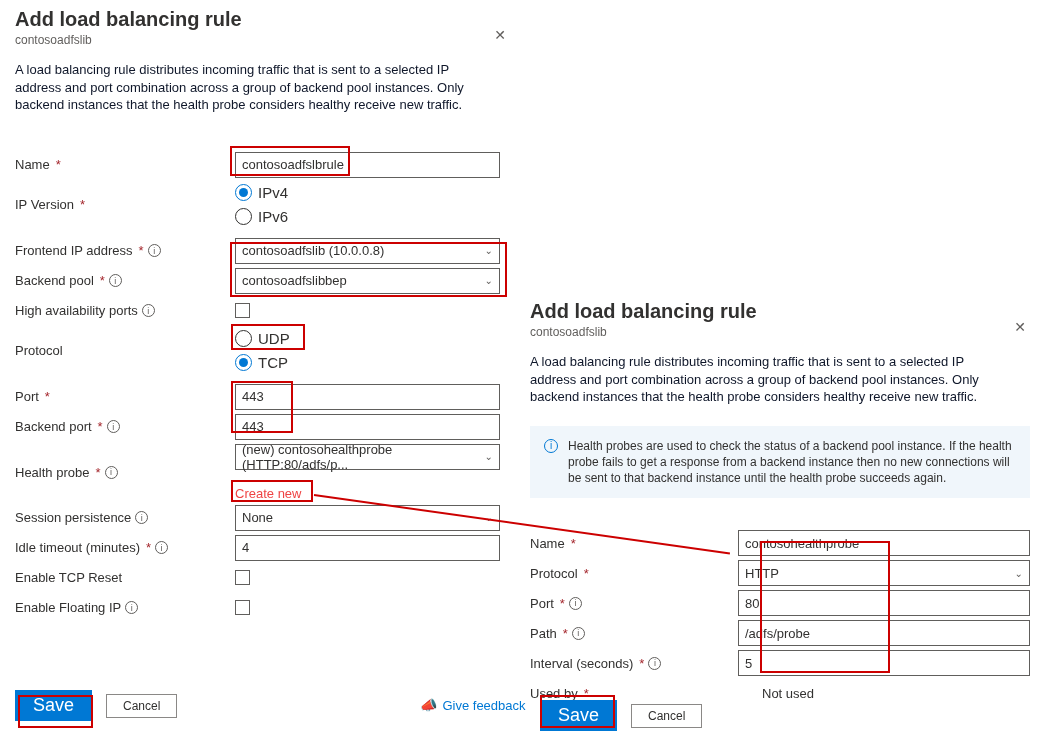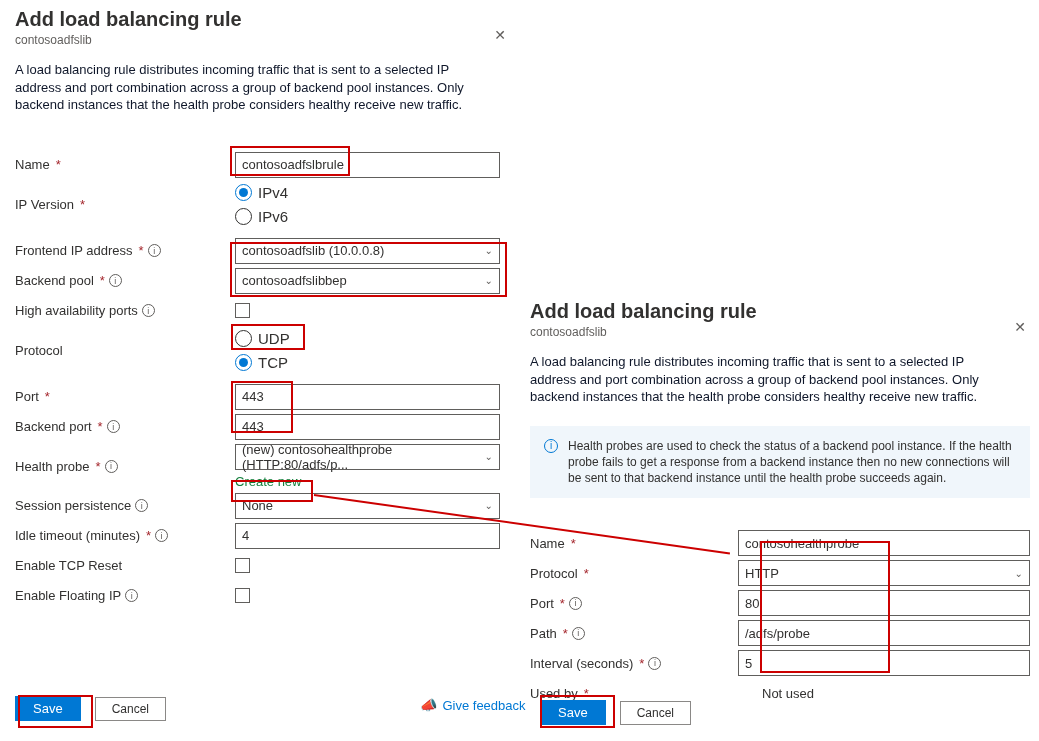--- a/index.html
+++ b/index.html
@@ -42,27 +42,27 @@
   .select-input { position: relative; display:flex; align-items:center; justify-content:space-between; cursor:pointer; }
   .chev { font-size: 10px; color: #605e5c; }
   .checkbox { width: 15px; height: 15px; border: 1px solid #605e5c; background: #fff; cursor: pointer; display:inline-block; }
 
   .radio-row { display: flex; align-items: center; gap: 6px; height: 22px; cursor:pointer; }
   .radio-outer { width: 17px; height: 17px; border: 1px solid #323130; border-radius: 50%; display:flex; align-items:center; justify-content:center; }
   .radio-outer.selected { border-color: #0078d4; }
   .radio-inner { width: 9px; height: 9px; border-radius: 50%; background: #0078d4; }
   .radio-label { font-size: 15px; }
 
-  .link-create { color: #15803d; font-size: 13px; cursor: pointer; margin-top: 2px; }
+  .link-create { color: #ef4444; font-size: 13px; cursor: pointer; margin-top: 14px; }
 
   .footer-left { position: absolute; left: 15px; bottom: 20px; display:flex; gap: 14px; align-items:center; }
   .footer-right { position: absolute; left: 540px; top: 700px; display:flex; gap: 14px; align-items:center; }
   .btn-primary {
     background: #0078d4; color: #fff; border: none; padding: 5px 18px;
-    font-size: 13px; cursor: pointer; font-family: inherit;
+    font-size: 18px; cursor: pointer; font-family: inherit;
   }
   .btn-secondary {
     background: #fff; color: #323130; border: 1px solid #8a8886; padding: 4px 16px;
     font-size: 12px; cursor: pointer; font-family: inherit;
   }
   .feedback-link { position: absolute; left: 420px; bottom: 28px; color: #0078d4; font-size: 13px; cursor:pointer; display:flex; align-items:center; gap:5px; }
 
   .info-box {
     background: #f0f6fb; padding: 12px 14px; margin-top: 20px;
     display: flex; gap: 10px; font-size: 12px; color: #323130; line-height:1.35;

